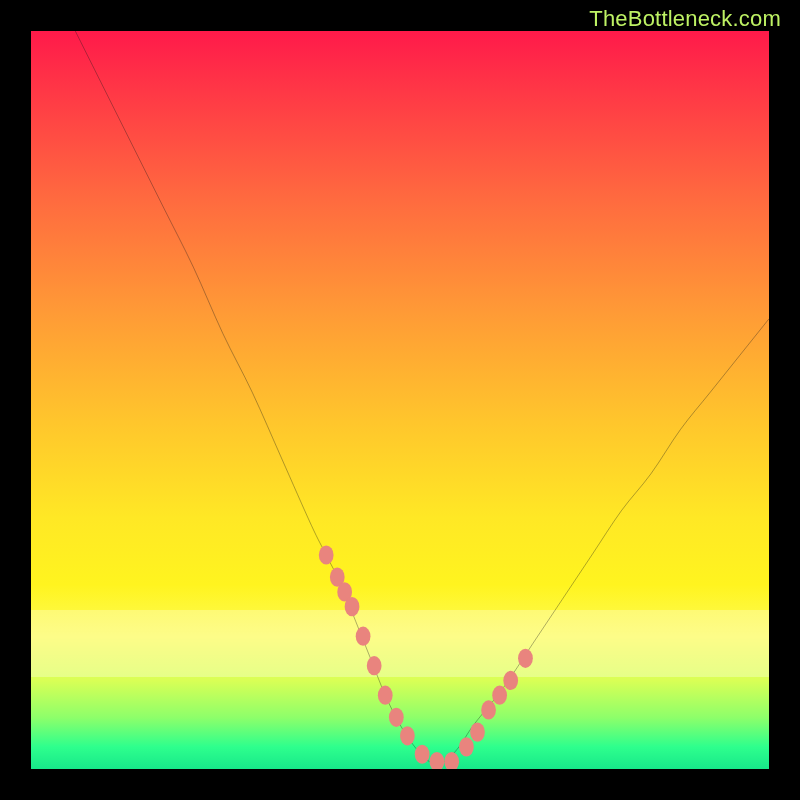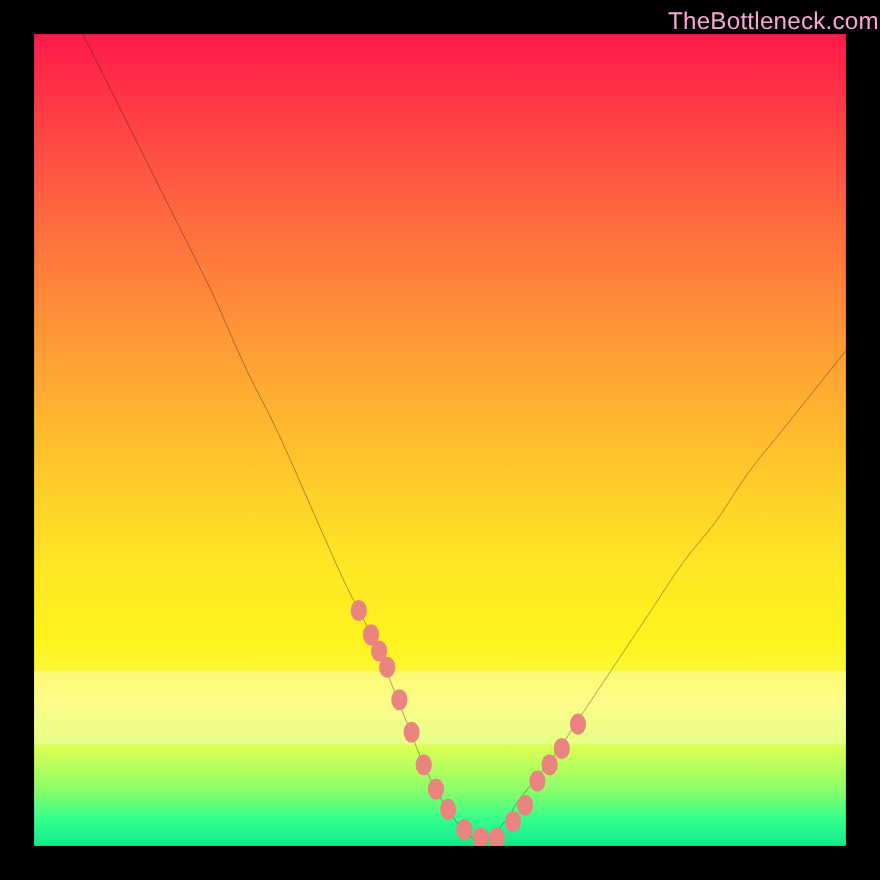--- a/index.html
+++ b/index.html
@@ -60,22 +60,22 @@
   svg.curve {
     position: absolute;
     left: 0;
     top: 0;
     width: 738px;
     height: 738px;
   }
   .watermark {
     position: absolute;
     top: 6px;
-    right: 1px;
-    color: #f9a8d4;
+    right: 19px;
+    color: #bef264;
     font-size: 22px;
     letter-spacing: 0.2px;
   }
 </style>
 </head>
 <body>
 
 <div class="frame">
 
   <div class="plot">

